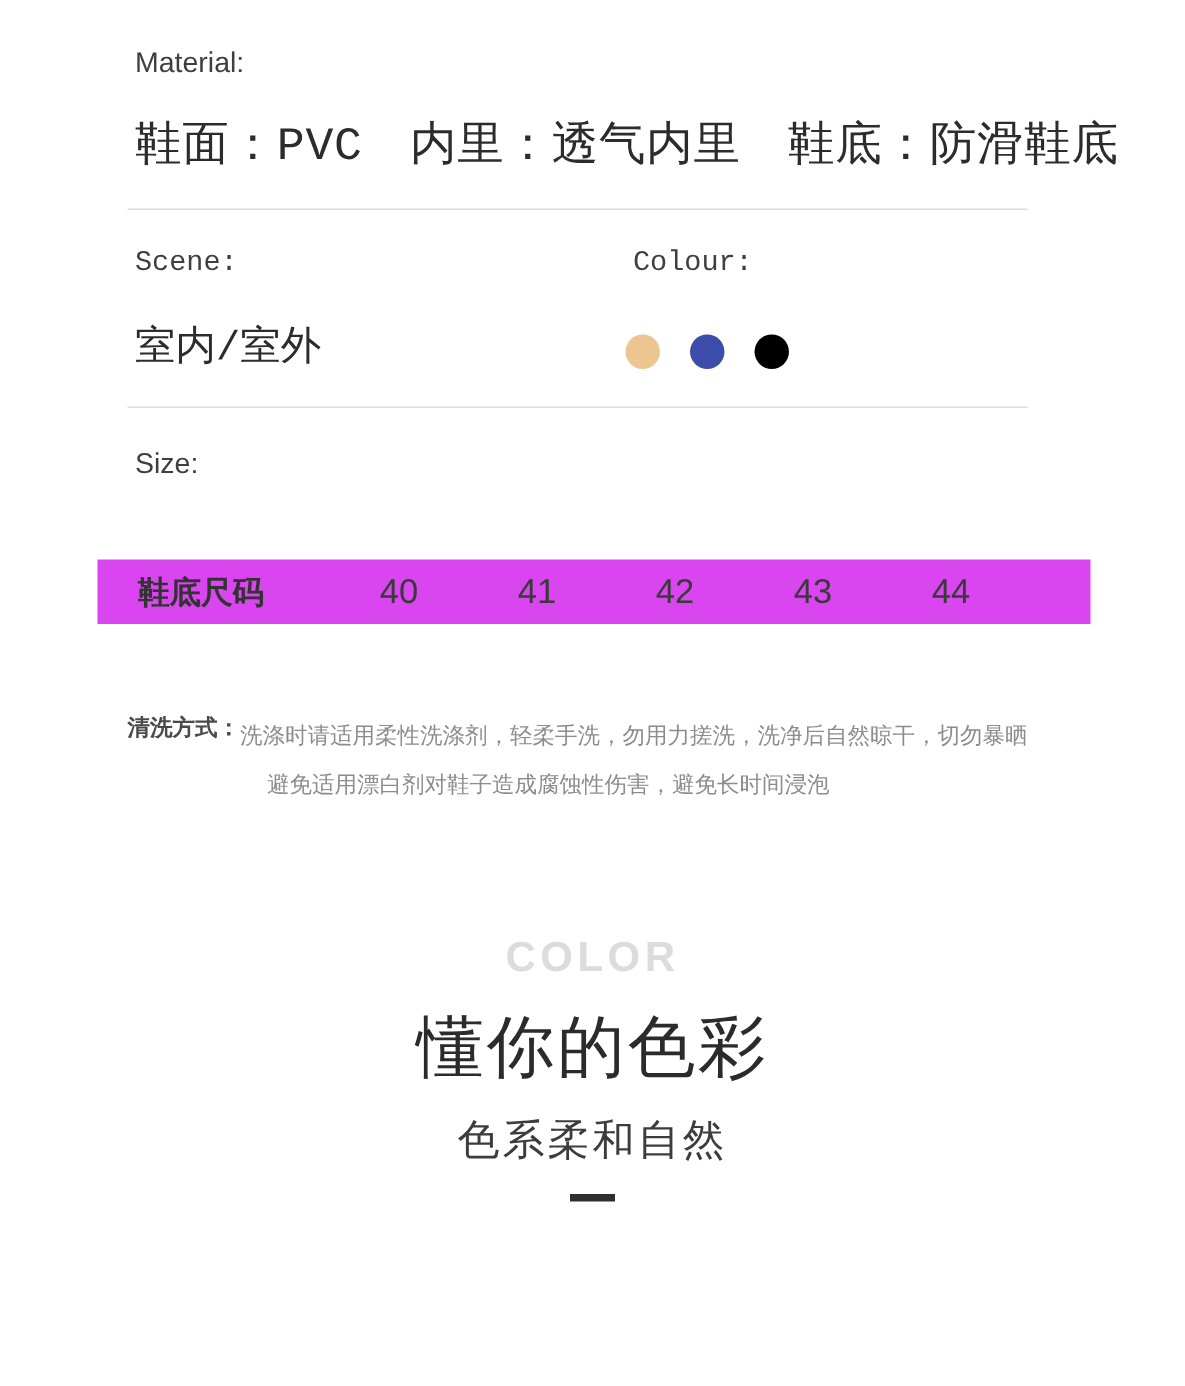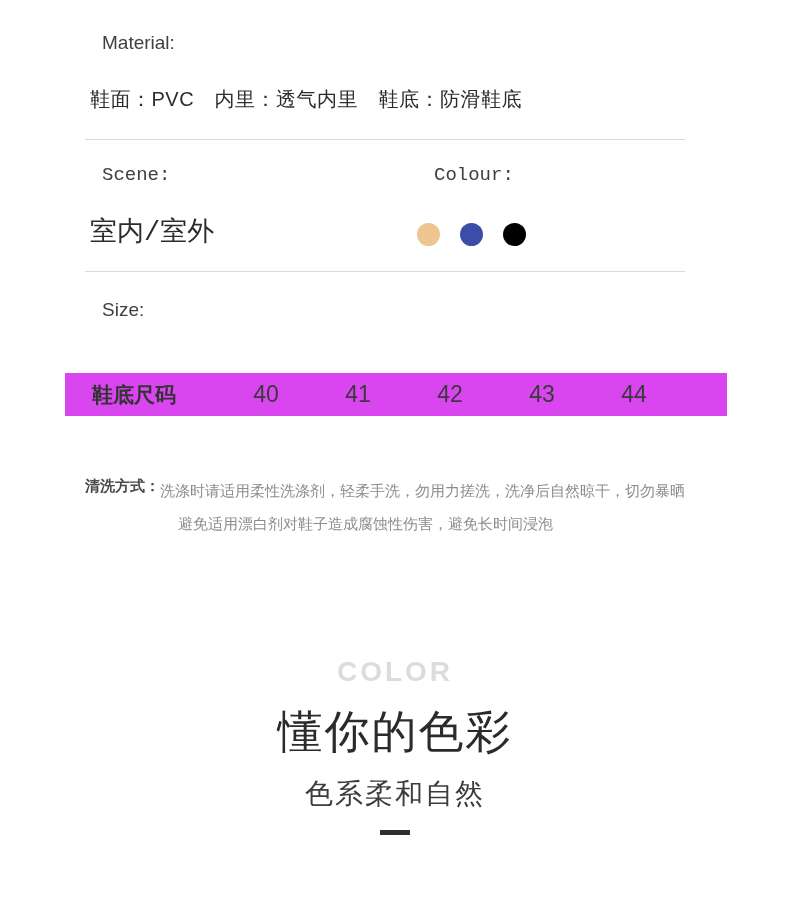--- a/index.html
+++ b/index.html
@@ -9,32 +9,33 @@
     background: #ffffff;
     font-family: "Liberation Sans", "DejaVu Sans", sans-serif;
     color: #2d2d2d;
     overflow: hidden;
   }
   .page { padding: 32px 0 0 85px; width: 790px; }
 
   .section-label {
     font-size: 19px;
     color: #3f3f3f;
-    margin-left: 17px;
+    margin-left: 5px;
     line-height: 22px;
   }
 
   
   .material-value {
     margin: 28px 0 0 5px;
-    font-size: 20px;
+    font-size: 31px;
     color: #2c2c2c;
     line-height: 34px;
     white-space: pre;
     letter-spacing: 0.5px;
+    font-family: Liberation Mono, monospace;
   }
 
   .divider {
     border: none;
     border-top: 1px solid #dcdcdc;
     width: 600px;
     margin-top: 23px;
   }
 
   
@@ -88,21 +89,21 @@
     font-size: 15px;
     font-weight: bold;
     color: #4a4a4a;
     line-height: 24px;
   }
   .care-body { font-size: 15px; color: #8c8c8c; line-height: 33px; }
   .care-line1 { white-space: nowrap; text-align: right; }
   .care-line2 { margin-left: 18px; white-space: nowrap; }
 
   
-  .color-hero { margin-top: 116px; margin-left: -85px; width: 790px; text-align: center; }
+  .color-hero { margin-top: 82px; margin-left: -85px; width: 790px; text-align: center; }
   .eyebrow {
     font-size: 28px;
     font-weight: bold;
     letter-spacing: 3px;
     color: #dcdcdc;
     line-height: 32px;
   }
   .hero-title {
     margin-top: 20px;
     font-size: 45px;

